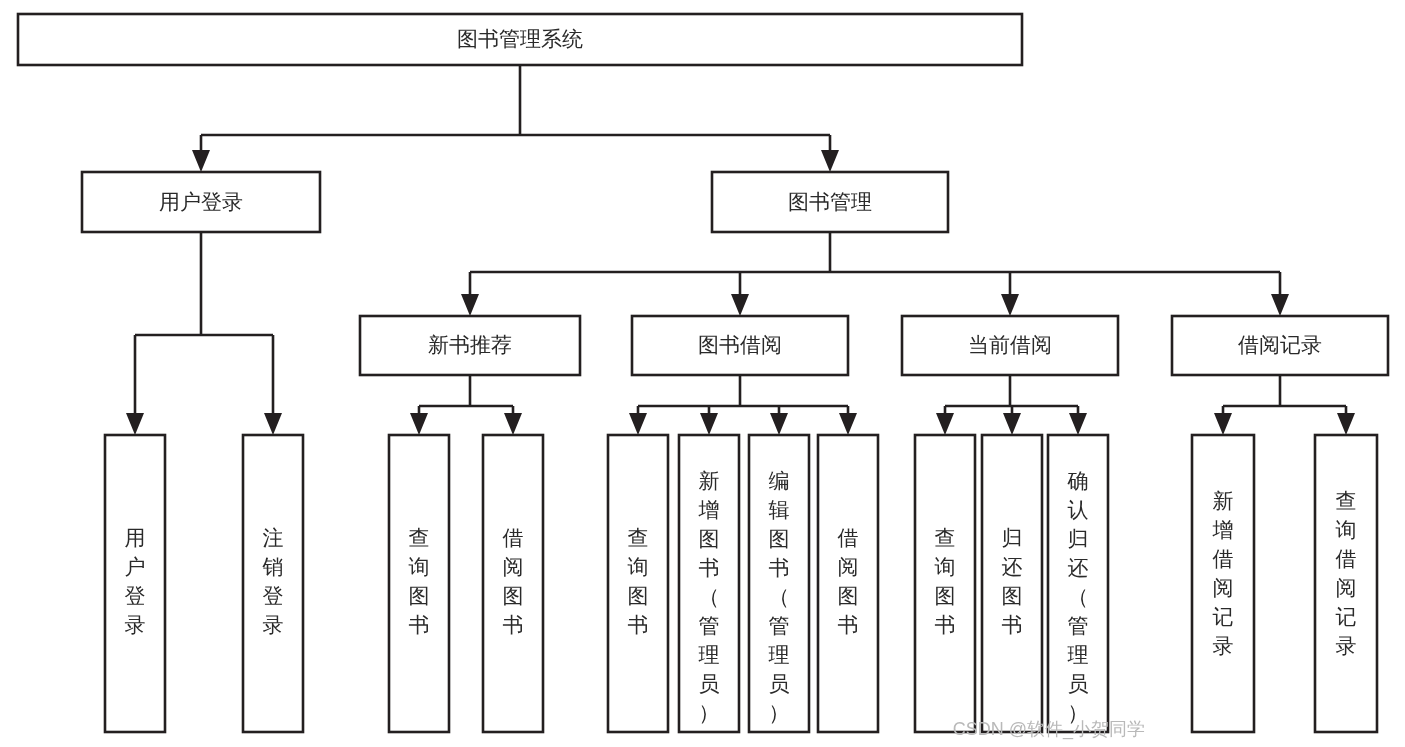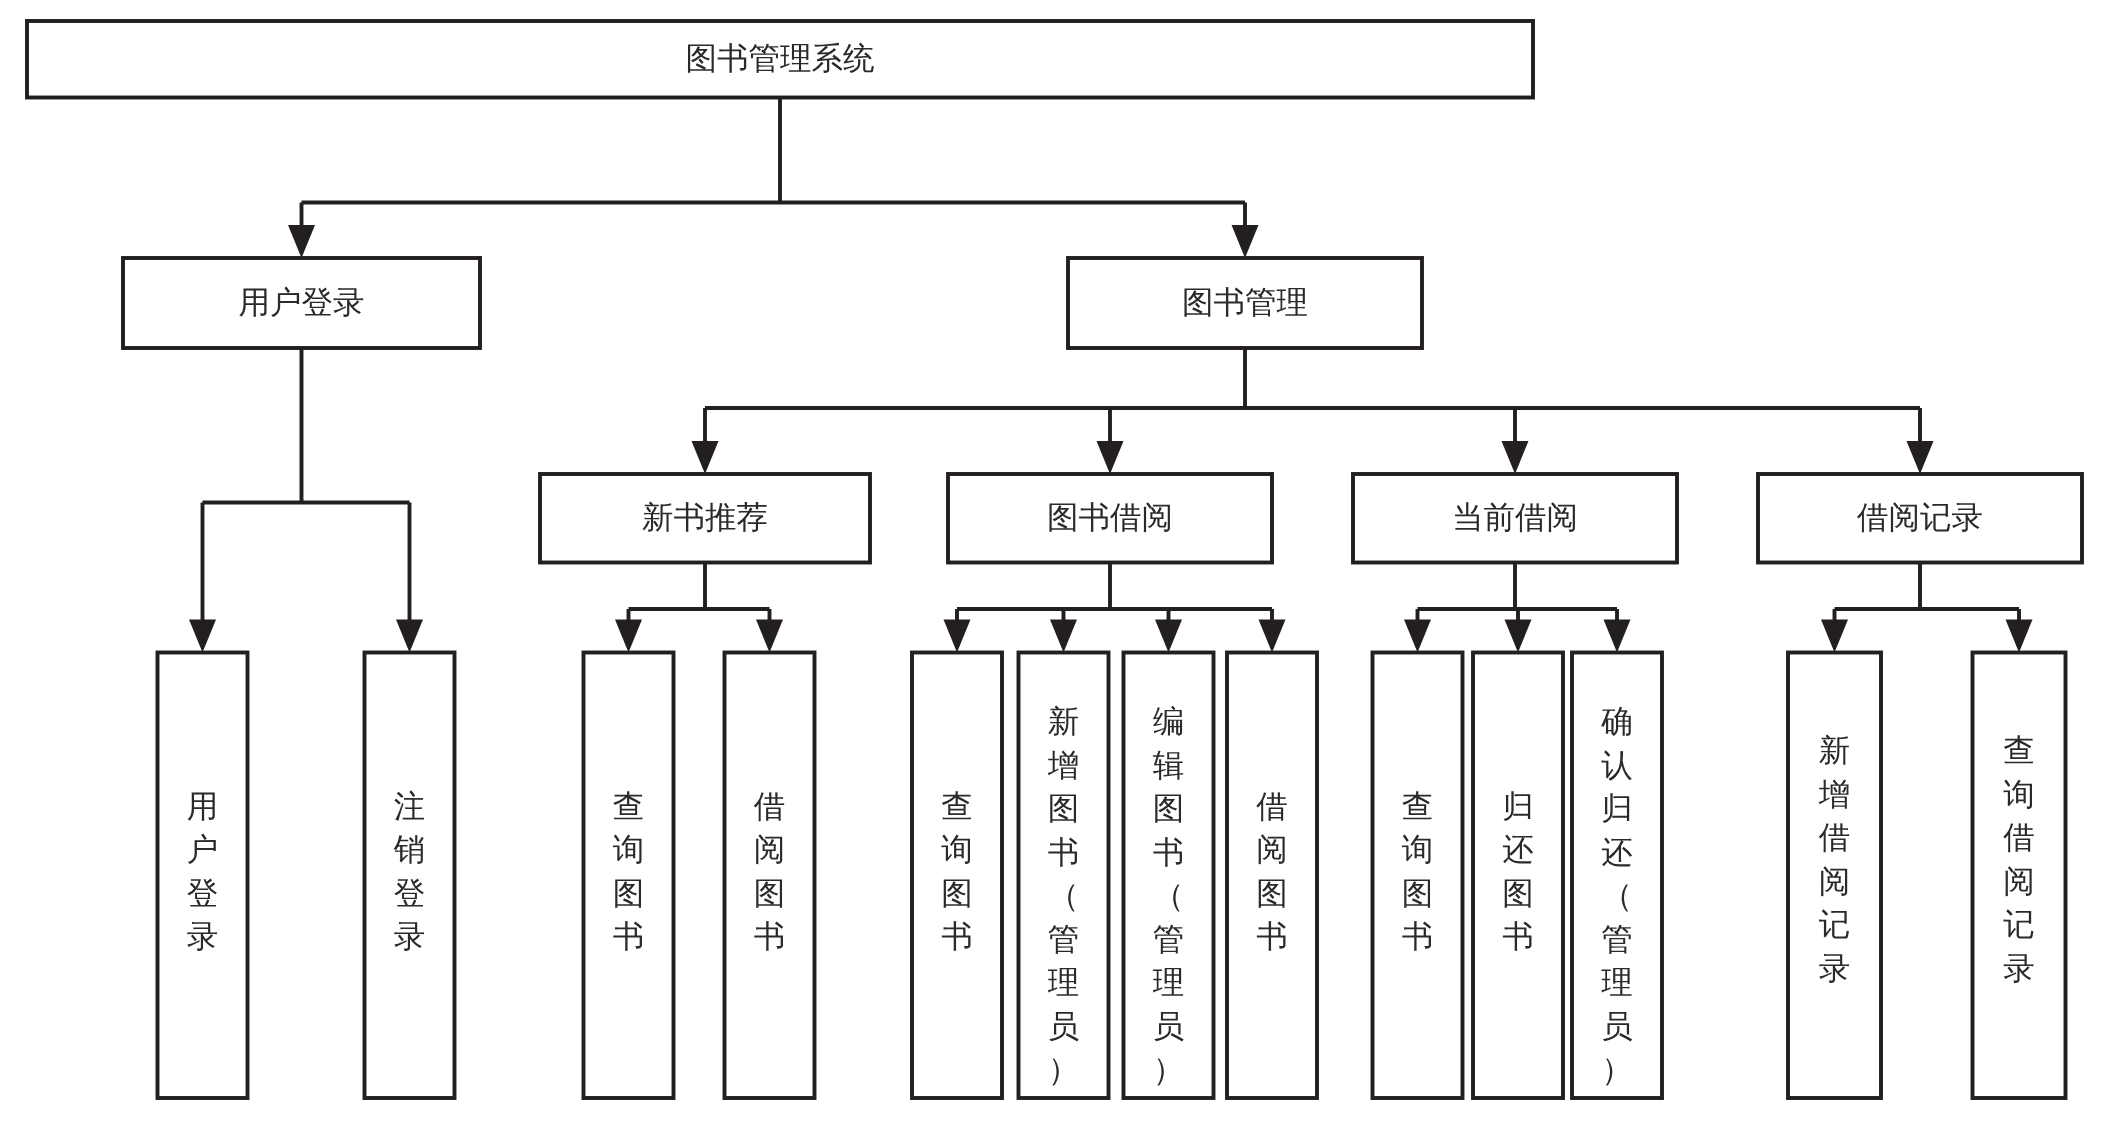--- a/index.html
+++ b/index.html
@@ -214,13 +214,14 @@
         <g>
           <rect x="1192" y="435" width="62" height="297" class="node-box"></rect>
           <text x="1223" class="node-label-v"><tspan x="1223" y="507.5">新</tspan><tspan x="1223" y="536.5">增</tspan><tspan x="1223" y="565.5">借</tspan><tspan x="1223" y="594.5">阅</tspan><tspan x="1223" y="623.5">记</tspan><tspan x="1223" y="652.5">录</tspan></text>
         </g>
         <g>
           <rect x="1315" y="435" width="62" height="297" class="node-box"></rect>
           <text x="1346" class="node-label-v"><tspan x="1346" y="507.5">查</tspan><tspan x="1346" y="536.5">询</tspan><tspan x="1346" y="565.5">借</tspan><tspan x="1346" y="594.5">阅</tspan><tspan x="1346" y="623.5">记</tspan><tspan x="1346" y="652.5">录</tspan></text>
         </g>
       </g>
   </svg>
+  <div class="watermark">CSDN @软件_小贺同学</div>
 </div>
 
 </body></html>

